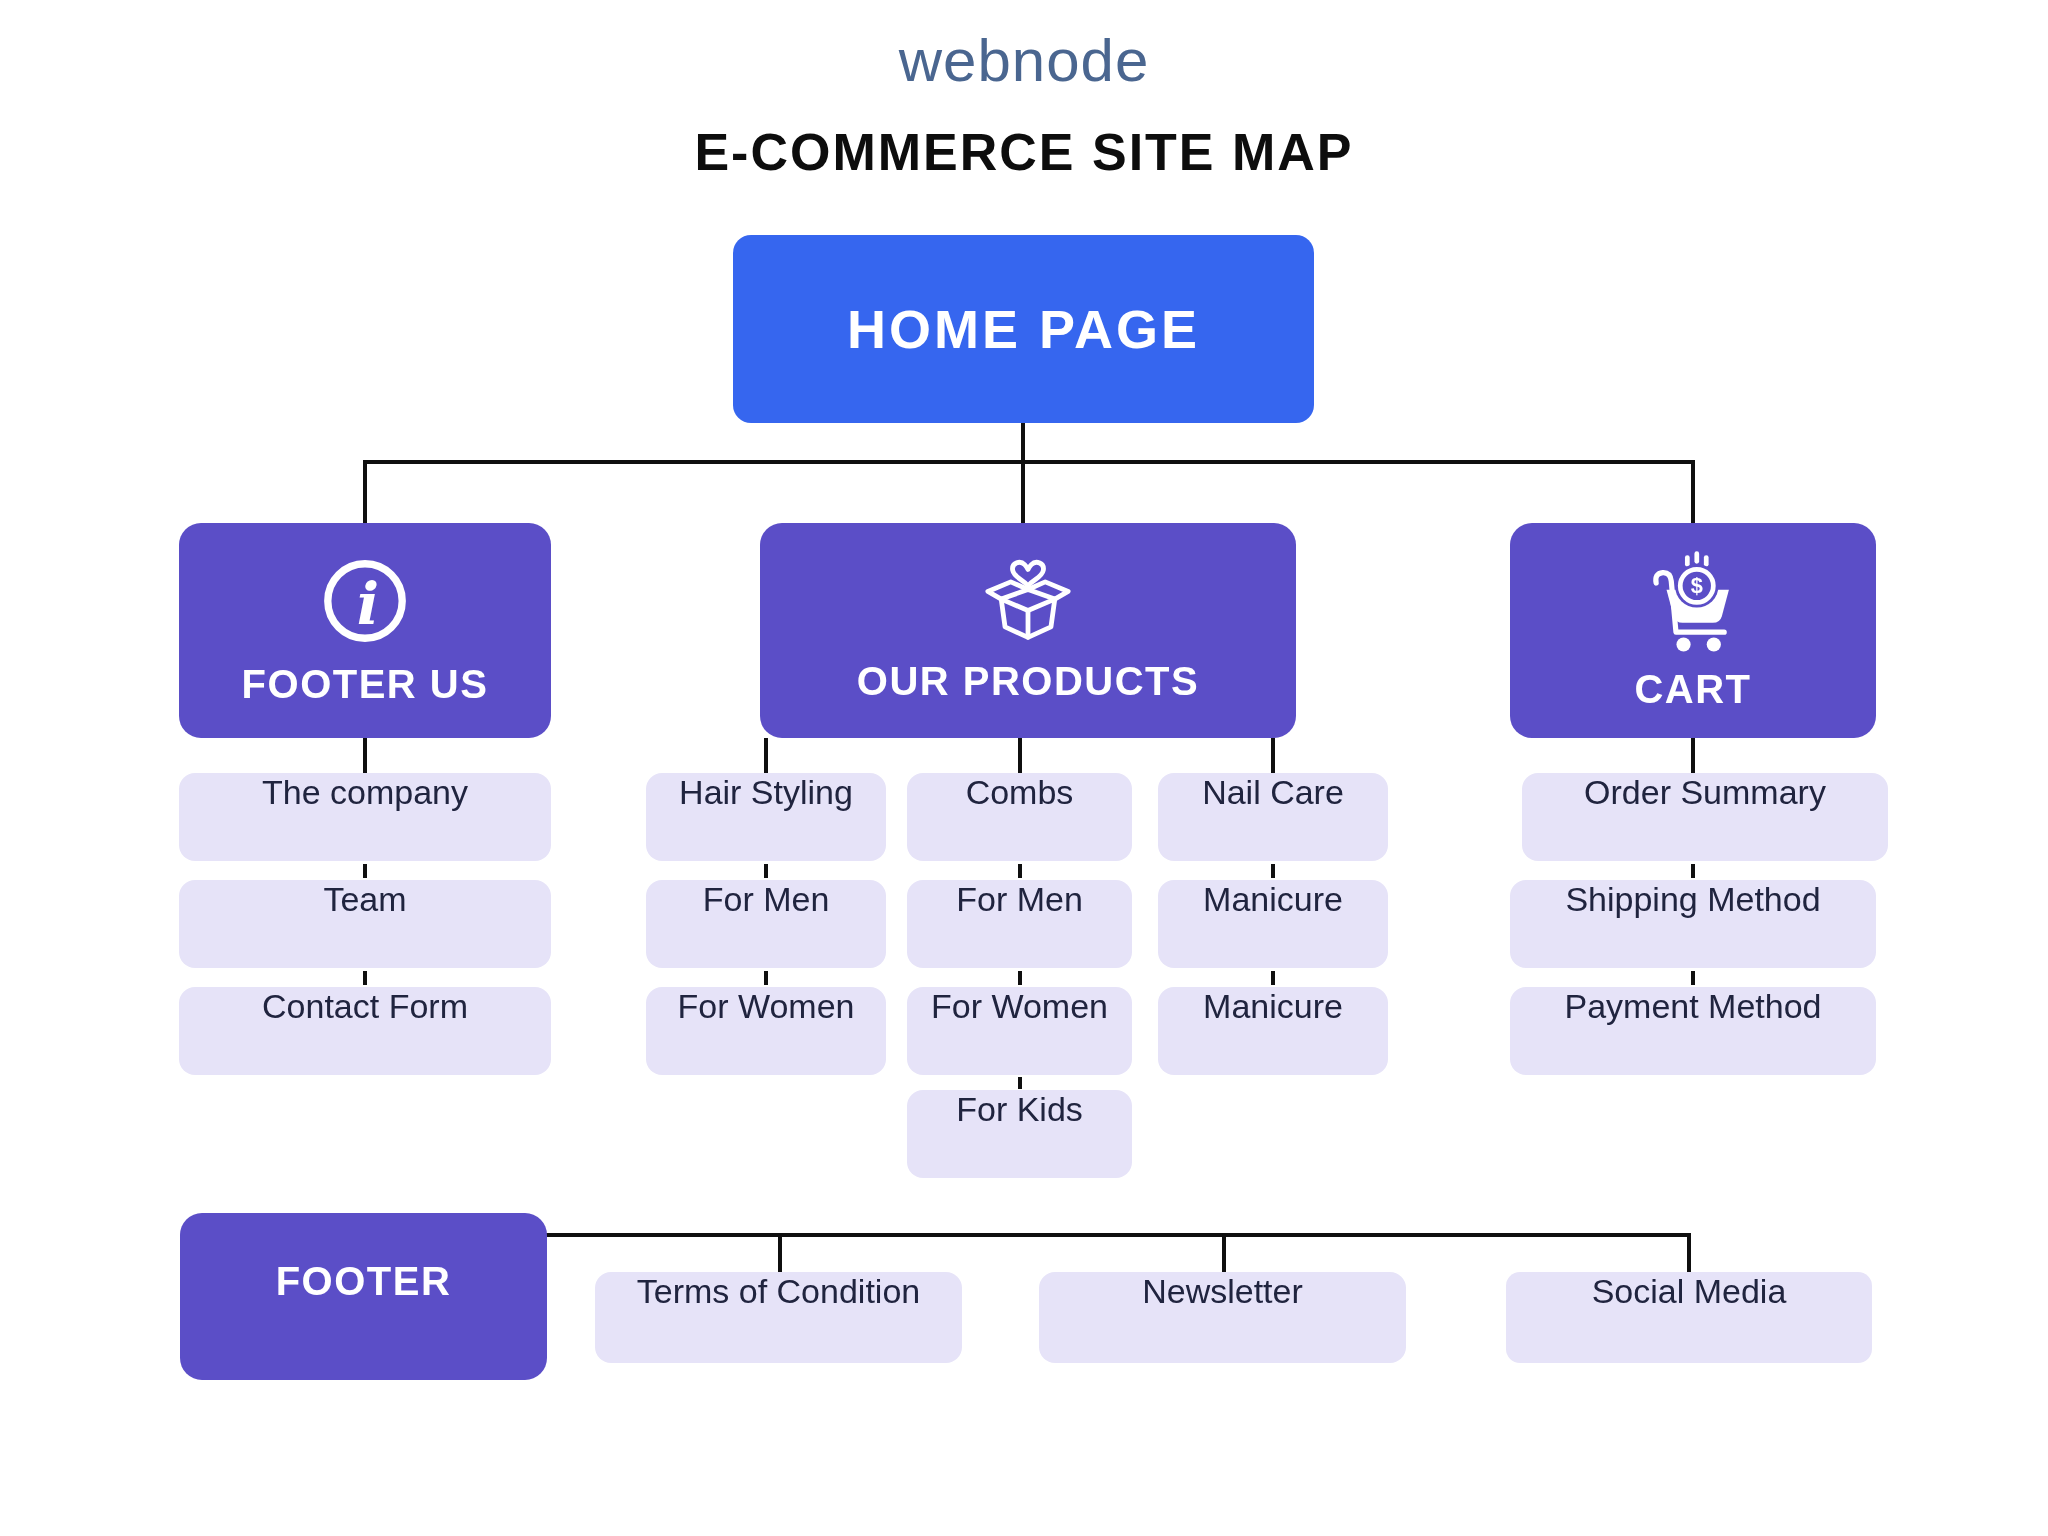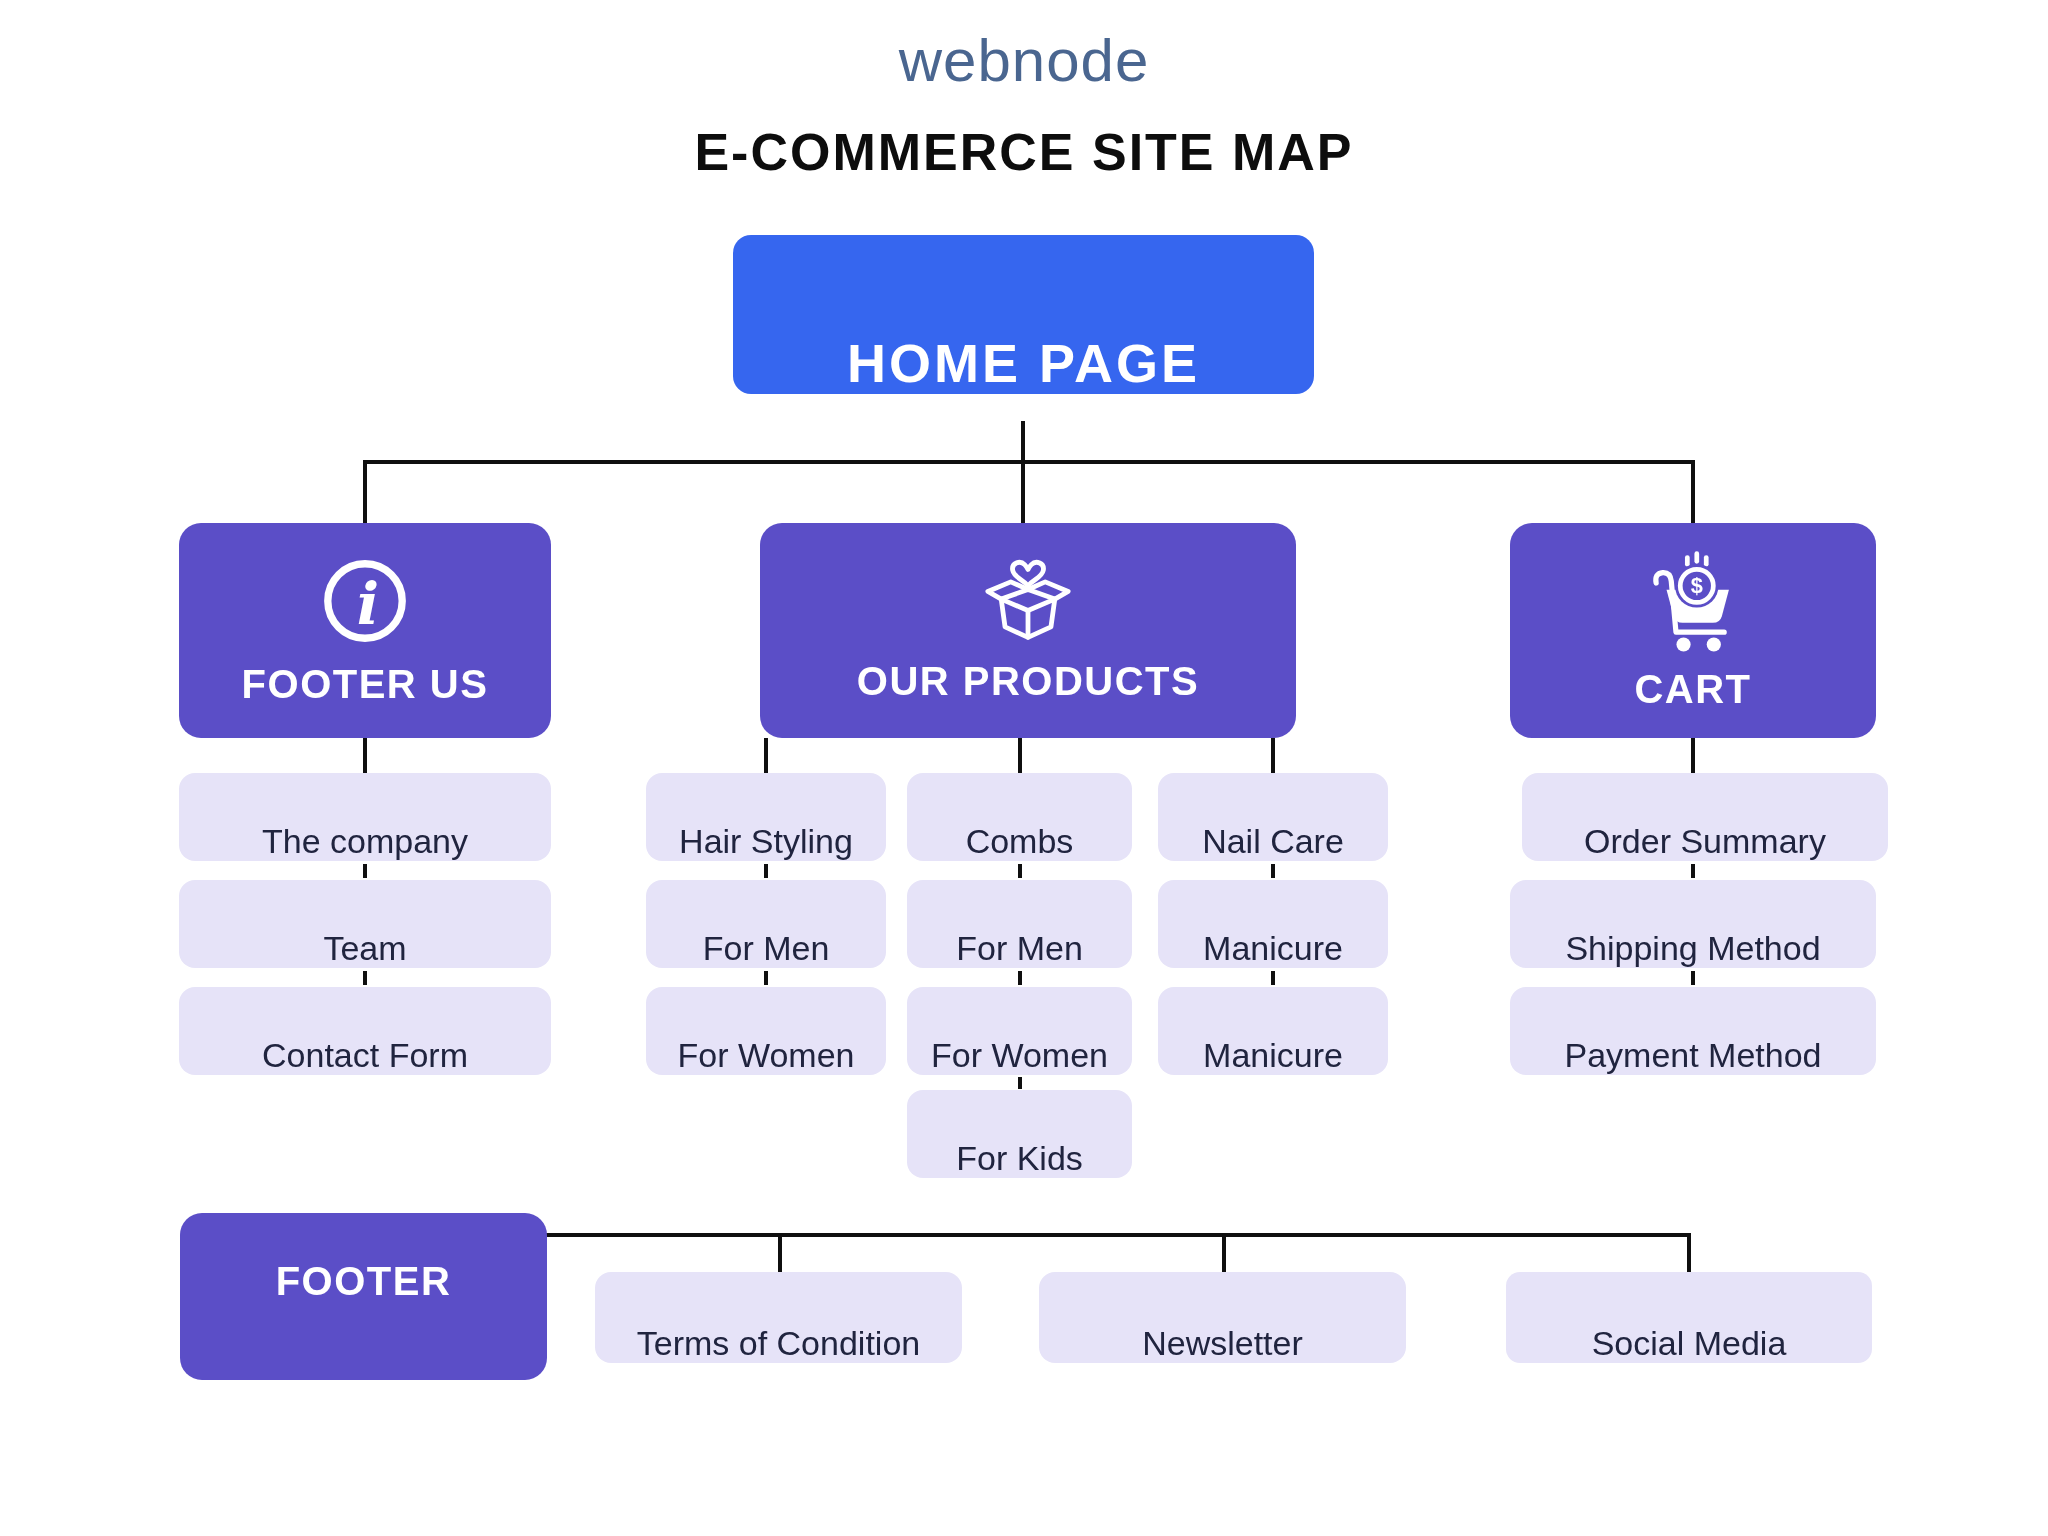--- a/index.html
+++ b/index.html
@@ -9,37 +9,37 @@
   }
   .logo {
     position:absolute; left:0; top:26px; width:100%; text-align:center;
     font-size:60px; font-weight:400; letter-spacing:1px; color:#4A6690;
   }
   .title {
     position:absolute; left:0; top:122px; width:100%; text-align:center;
     font-size:52px; font-weight:700; letter-spacing:2px; color:#0d0d0d;
   }
   .root {
-    position:absolute; left:733px; top:235px; width:581px; height:159px;
+    position:absolute; left:733px; top:235px; width:581px; height:188px;
     background:#3666EF; border-radius:18px; color:#ffffff;
-    display:flex; align-items:flex-end; justify-content:center;
+    display:flex; align-items:center; justify-content:center;
     font-size:54px; font-weight:700; letter-spacing:3px;
   }
   .hub {
     position:absolute; background:#5B4EC7; border-radius:22px; color:#ffffff;
     display:flex; flex-direction:column; align-items:center; justify-content:center; gap:14px;
   }
   .hub-label { font-size:40px; font-weight:700; letter-spacing:1.5px; }
   #hub-about    { left:179px;  top:523px; width:372px; height:215px; }
   #hub-products { left:760px;  top:523px; width:536px; height:215px; }
   #hub-cart     { left:1510px; top:523px; width:366px; height:215px; }
   #hub-footer   { left:180px;  top:1213px; width:367px; height:167px; padding-bottom:30px; box-sizing:border-box; }
   .node {
     position:absolute; height:88px; background:#E6E3F8; border-radius:16px;
-    color:#20243F; display:flex; align-items:flex-end; justify-content:center;
+    color:#20243F; display:flex; align-items:flex-start; justify-content:center;
     font-size:34px; font-weight:400;
   }
   .fnode { height:91px; }
   
   #a1 { left:179px; top:773px;  width:372px; }
   #a2 { left:179px; top:880px;  width:372px; }
   #a3 { left:179px; top:987px;  width:372px; }
   
   #p11 { left:646px; top:773px; width:240px; }
   #p12 { left:646px; top:880px; width:240px; }

